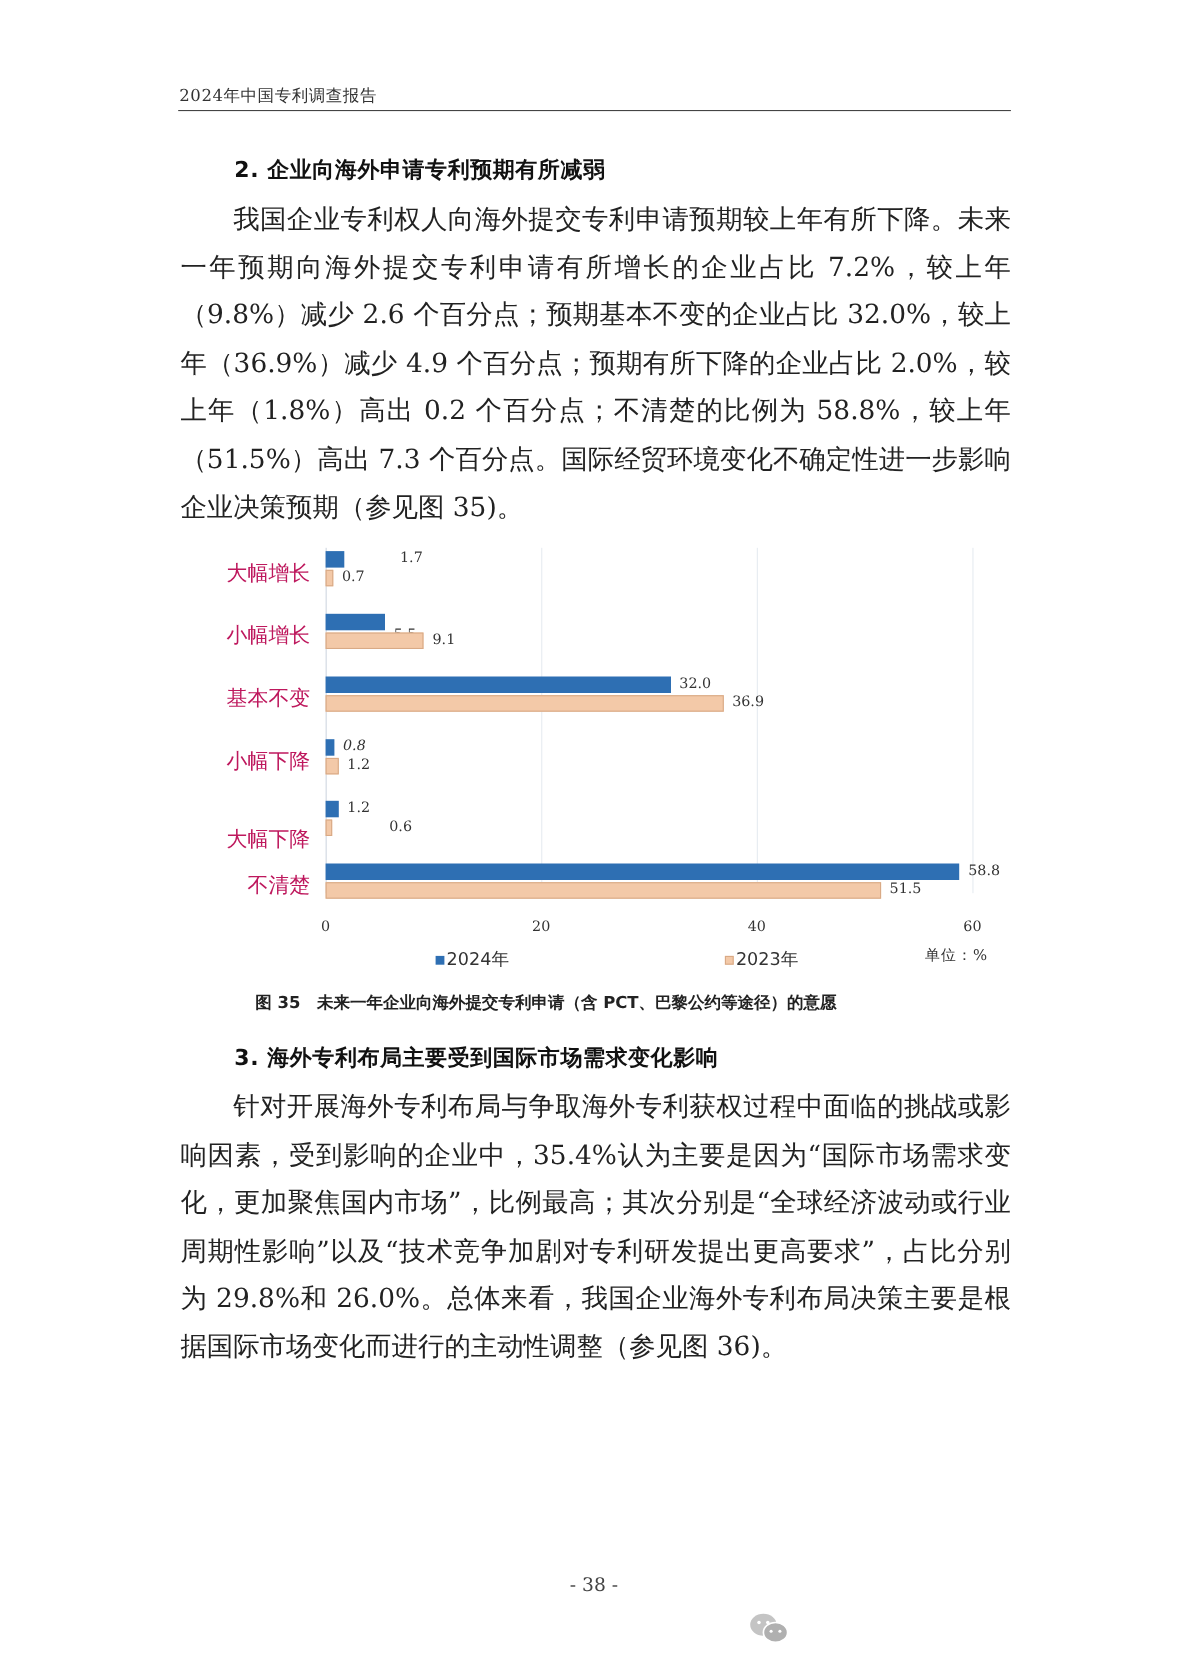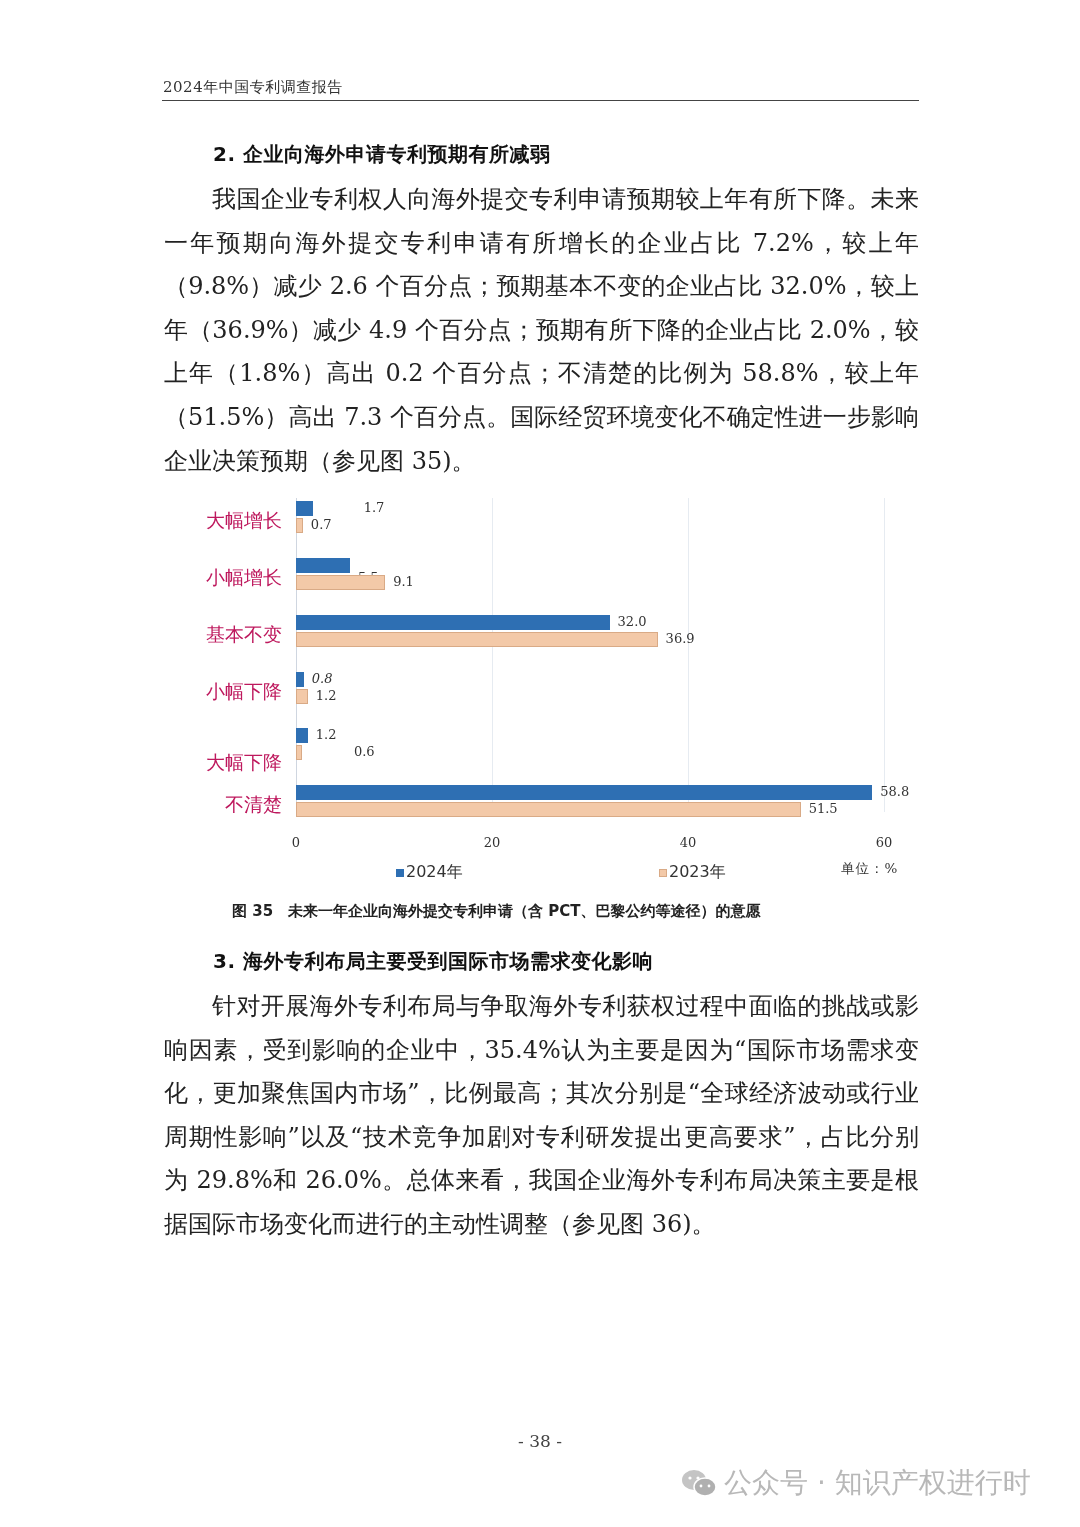--- a/index.html
+++ b/index.html
@@ -100,14 +100,13 @@
 
 <div class="watermark">
   <svg width="38" height="32" viewBox="0 0 38 32">
     <ellipse cx="14" cy="13" rx="12" ry="10" fill="#c4c4c4"></ellipse>
     <circle cx="10" cy="11" r="1.6" fill="#fff"></circle>
       <circle cx="18" cy="11" r="1.6" fill="#fff"></circle>
     <ellipse cx="25" cy="20" rx="11" ry="9" fill="#b0b0b0" stroke="#fff" stroke-width="1.5"></ellipse>
     <circle cx="21" cy="19" r="1.4" fill="#fff"></circle>
       <circle cx="29" cy="19" r="1.4" fill="#fff"></circle>
   </svg>
-  <span>公众号 · 知识产权进行时</span>
 </div>
 
 </body></html>

